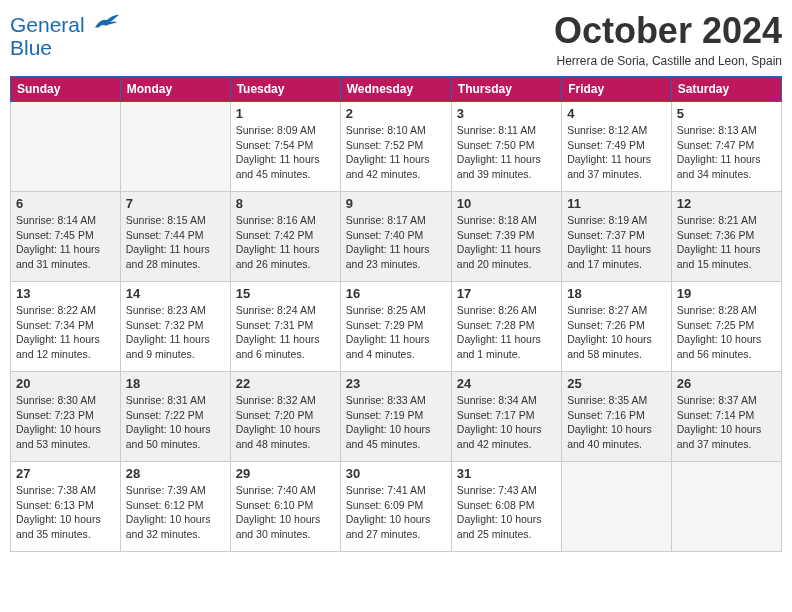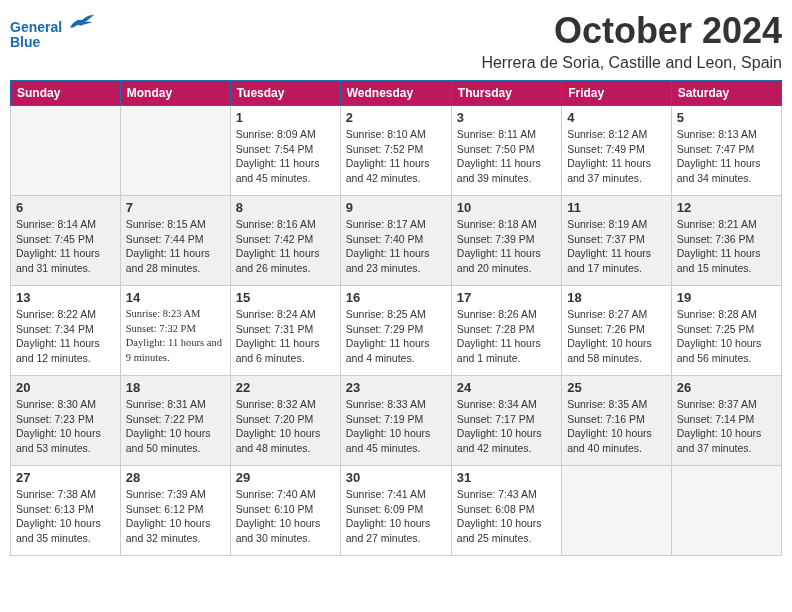--- a/index.html
+++ b/index.html
@@ -14,43 +14,43 @@
       display: flex;
       justify-content: space-between;
       align-items: flex-start;
       margin-bottom: 8px;
     }
     .logo {
       display: flex;
       align-items: center;
     }
     .logo-text {
-      font-size: 14px;
-      font-weight: bold;
+      font-size: 21px;
+      font-weight: normal;
       color: #333;
       line-height: 1.1;
     }
     .logo-text span {
       color: #1a6ab1;
     }
     .logo-bird {
       width: 28px;
       height: 22px;
       margin-left: 2px;
     }
     .title-area {
       text-align: right;
     }
     .month-title {
       font-size: 36px;
       font-weight: bold;
       color: #333;
     }
     .subtitle {
-      font-size: 16px;
+      font-size: 12px;
       color: #333;
       margin-top: 2px;
     }
     .calendar-table {
       width: 100%;
       border-collapse: collapse;
       font-size: 11px;
     }
     .calendar-table th {
       background-color: #be185d;
@@ -202,21 +202,21 @@
       </tr>
       <tr>
         <td>
           <span class="day-number">13</span>
           <div class="day-info" style="white-space: pre-line;">Sunrise: 8:22 AM
 Sunset: 7:34 PM
 Daylight: 11 hours and 12 minutes.</div>
         </td>
         <td>
           <span class="day-number">14</span>
-          <div class="day-info" style="white-space: pre-line; font-family: Liberation Serif, serif;">Sunrise: 8:23 AM
+          <div class="day-info" style="white-space: pre-line;">Sunrise: 8:23 AM
 Sunset: 7:32 PM
 Daylight: 11 hours and 9 minutes.</div>
         </td>
         <td>
           <span class="day-number">15</span>
           <div class="day-info" style="white-space: pre-line;">Sunrise: 8:24 AM
 Sunset: 7:31 PM
 Daylight: 11 hours and 6 minutes.</div>
         </td>
         <td>

